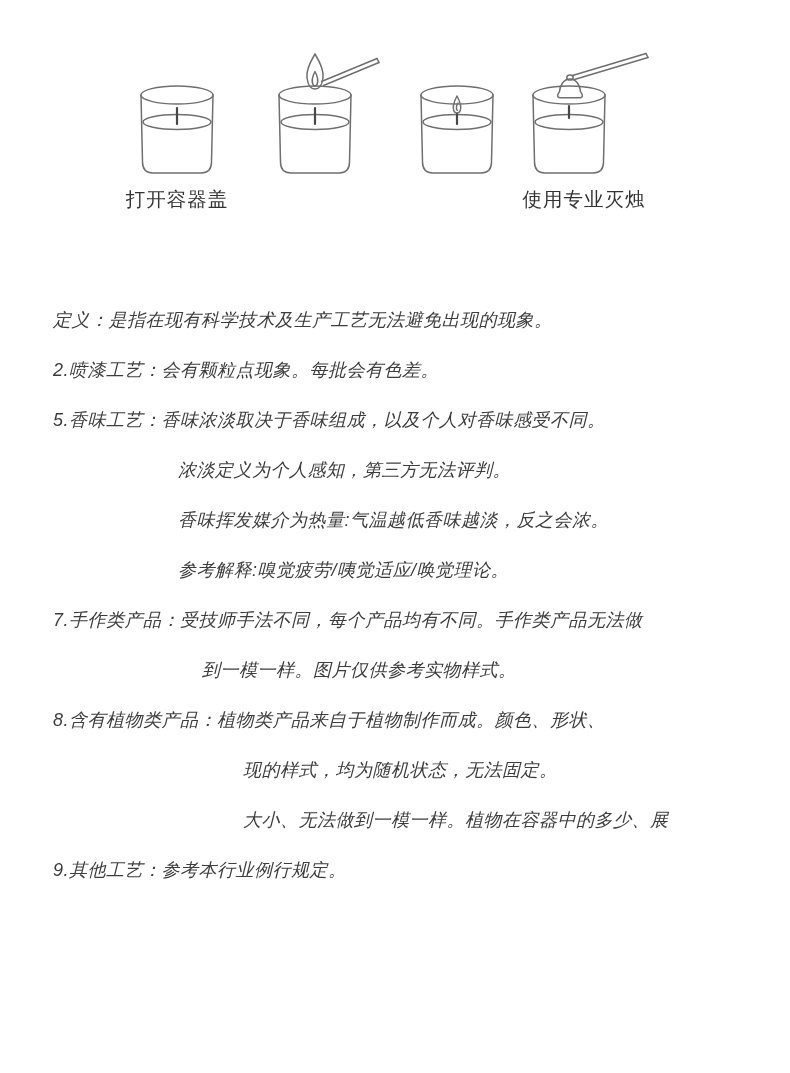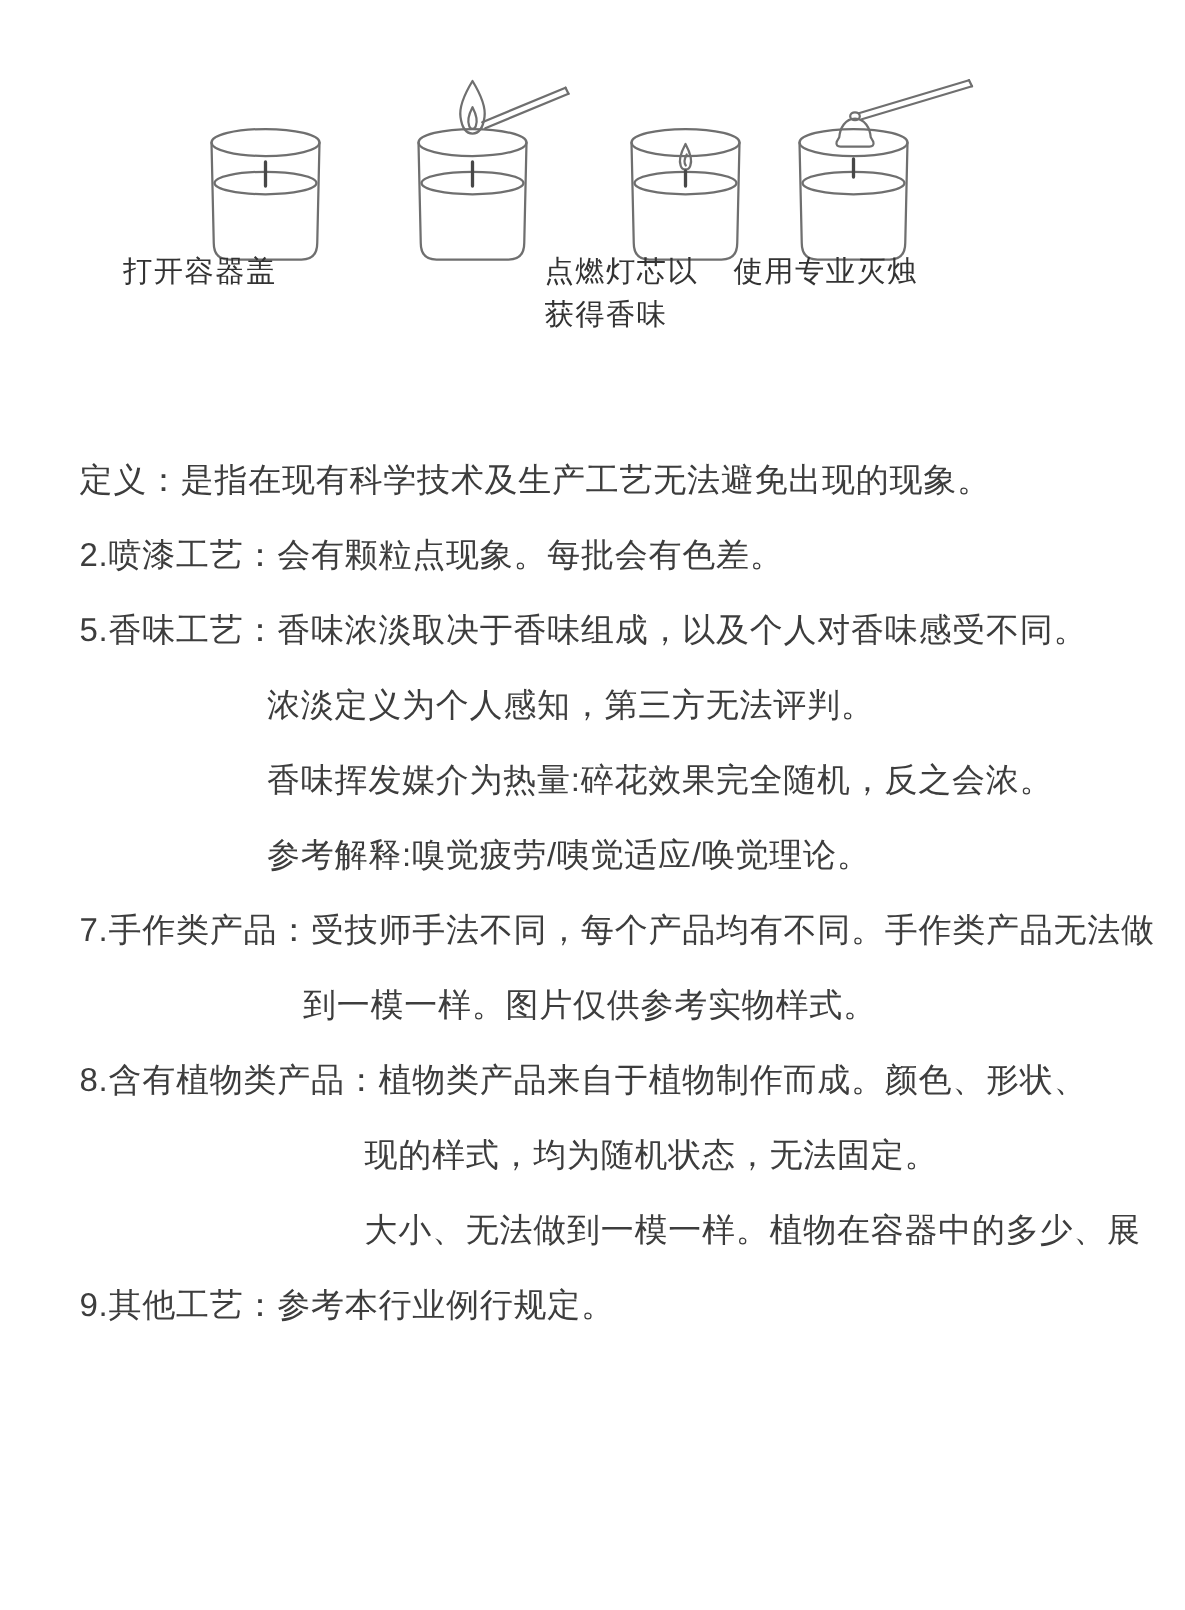--- a/index.html
+++ b/index.html
@@ -7,33 +7,34 @@
     width:790px;height:1073px;
     background:#ffffff;
     font-family:"Liberation Sans","DejaVu Sans",sans-serif;
     position:relative;
     overflow:hidden;
   }
   .page{position:absolute;inset:0;background:#ffffff;}
   svg{overflow:visible;display:block;}
   .step-icon{position:absolute;top:48px;width:150px;height:130px;}
   .step-caption{
-    position:absolute;top:167px;width:190px;
-    text-align:left;
+    position:absolute;top:185px;width:190px;
+    text-align:center;
     font-size:19.5px;line-height:29px;
     color:#333333;letter-spacing:1px;
   }
   .disclaimer{
     position:absolute;left:53px;top:295px;width:730px;
     color:#3d3d3d;
   }
   .d-line{
     height:50px;line-height:50px;
-    font-size:22px;letter-spacing:0.5px;
+    font-size:18px;letter-spacing:0.5px;
     white-space:nowrap;
+    font-style:italic;
   }
   .ind-a{padding-left:125px;}
   .ind-b{padding-left:149px;}
   .ind-c{padding-left:190px;}
   .stroke{stroke:#6f6f6f;stroke-width:1.5;fill:none;stroke-linecap:round;stroke-linejoin:round;}
   .wick{stroke:#474747;stroke-width:2.2;stroke-linecap:round;}
 </style>
 </head>
 <body>
 
@@ -74,24 +75,20 @@
       <ellipse cx="75" cy="47" rx="36" ry="9"></ellipse>
       <path d="M39 47 L40.5 114 Q40.5 125 51 125 L99 125 Q109.5 125 109.5 114 L111 47"></path>
       <ellipse cx="75" cy="74" rx="34" ry="7.5"></ellipse>
       <g>
         <path d="M75 48 C71.8 54 70.3 58.8 71.8 62.5 C72.8 65.8 77.2 65.8 78.2 62.5 C79.7 58.8 78.2 54 75 48 Z"></path>
         <path d="M75.8 55 C74.2 58 73.8 60.5 75.2 62.3"></path>
       </g>
     </g>
     <line class="wick" x1="75" y1="66" x2="75" y2="76"></line>
   </svg>
-  <div class="step-caption" style="left:363px">
-    <div>点燃灯芯以</div>
-    <div>获得香味</div>
-  </div>
 
   <svg class="step-icon" style="left:494px" viewBox="0 0 150 130">
     <g class="stroke">
       <ellipse cx="75" cy="47" rx="36" ry="9"></ellipse>
       <path d="M39 47 L40.5 114 Q40.5 125 51 125 L99 125 Q109.5 125 109.5 114 L111 47"></path>
       <ellipse cx="75" cy="74" rx="34" ry="7.5"></ellipse>
       <g>
         <ellipse cx="76" cy="29.5" rx="3.2" ry="2.6"></ellipse>
         <path d="M76 31 C69.5 31 66 37.5 65.5 43.5 L63.8 46.5 Q62.8 50 67 49.7 L85 49.7 Q89.2 50 88.2 46.5 L86.5 43.5 C86 37.5 82.5 31 76 31 Z"></path>
       </g>
@@ -105,21 +102,21 @@
   </svg>
   <div class="step-caption" style="left:489px">
     <div>使用专业灭烛</div>
   </div>
 
   <div class="disclaimer">
     <div class="d-line">定义：是指在现有科学技术及生产工艺无法避免出现的现象。</div>
     <div class="d-line">2.喷漆工艺：会有颗粒点现象。每批会有色差。</div>
     <div class="d-line">5.香味工艺：香味浓淡取决于香味组成，以及个人对香味感受不同。</div>
     <div class="d-line ind-a">浓淡定义为个人感知，第三方无法评判。</div>
-    <div class="d-line ind-a">香味挥发媒介为热量:碎花效果完全随机，反之会浓。</div>
+    <div class="d-line ind-a">香味挥发媒介为热量:气温越低香味越淡，反之会浓。</div>
     <div class="d-line ind-a">参考解释:嗅觉疲劳/咦觉适应/唤觉理论。</div>
     <div class="d-line">7.手作类产品：受技师手法不同，每个产品均有不同。手作类产品无法做</div>
     <div class="d-line ind-b">到一模一样。图片仅供参考实物样式。</div>
     <div class="d-line">8.含有植物类产品：植物类产品来自于植物制作而成。颜色、形状、</div>
     <div class="d-line ind-c">现的样式，均为随机状态，无法固定。</div>
     <div class="d-line ind-c">大小、无法做到一模一样。植物在容器中的多少、展</div>
     <div class="d-line">9.其他工艺：参考本行业例行规定。</div>
   </div>
 
 </div>

